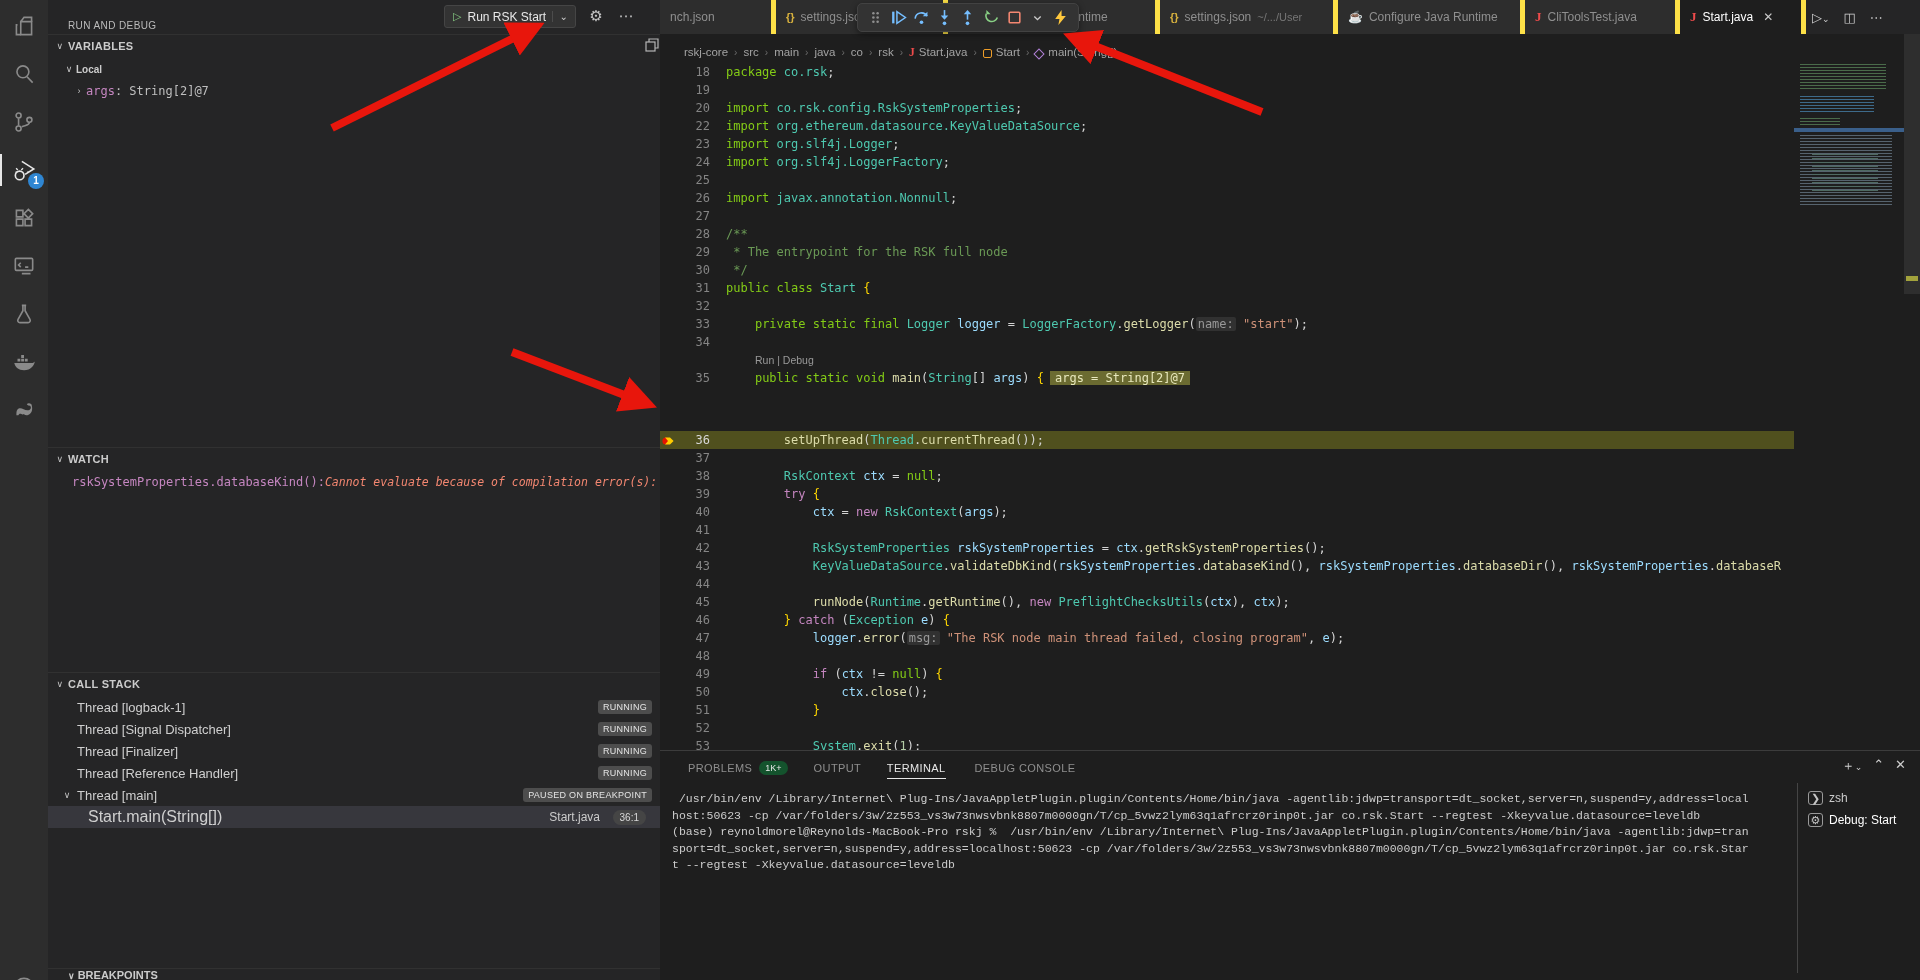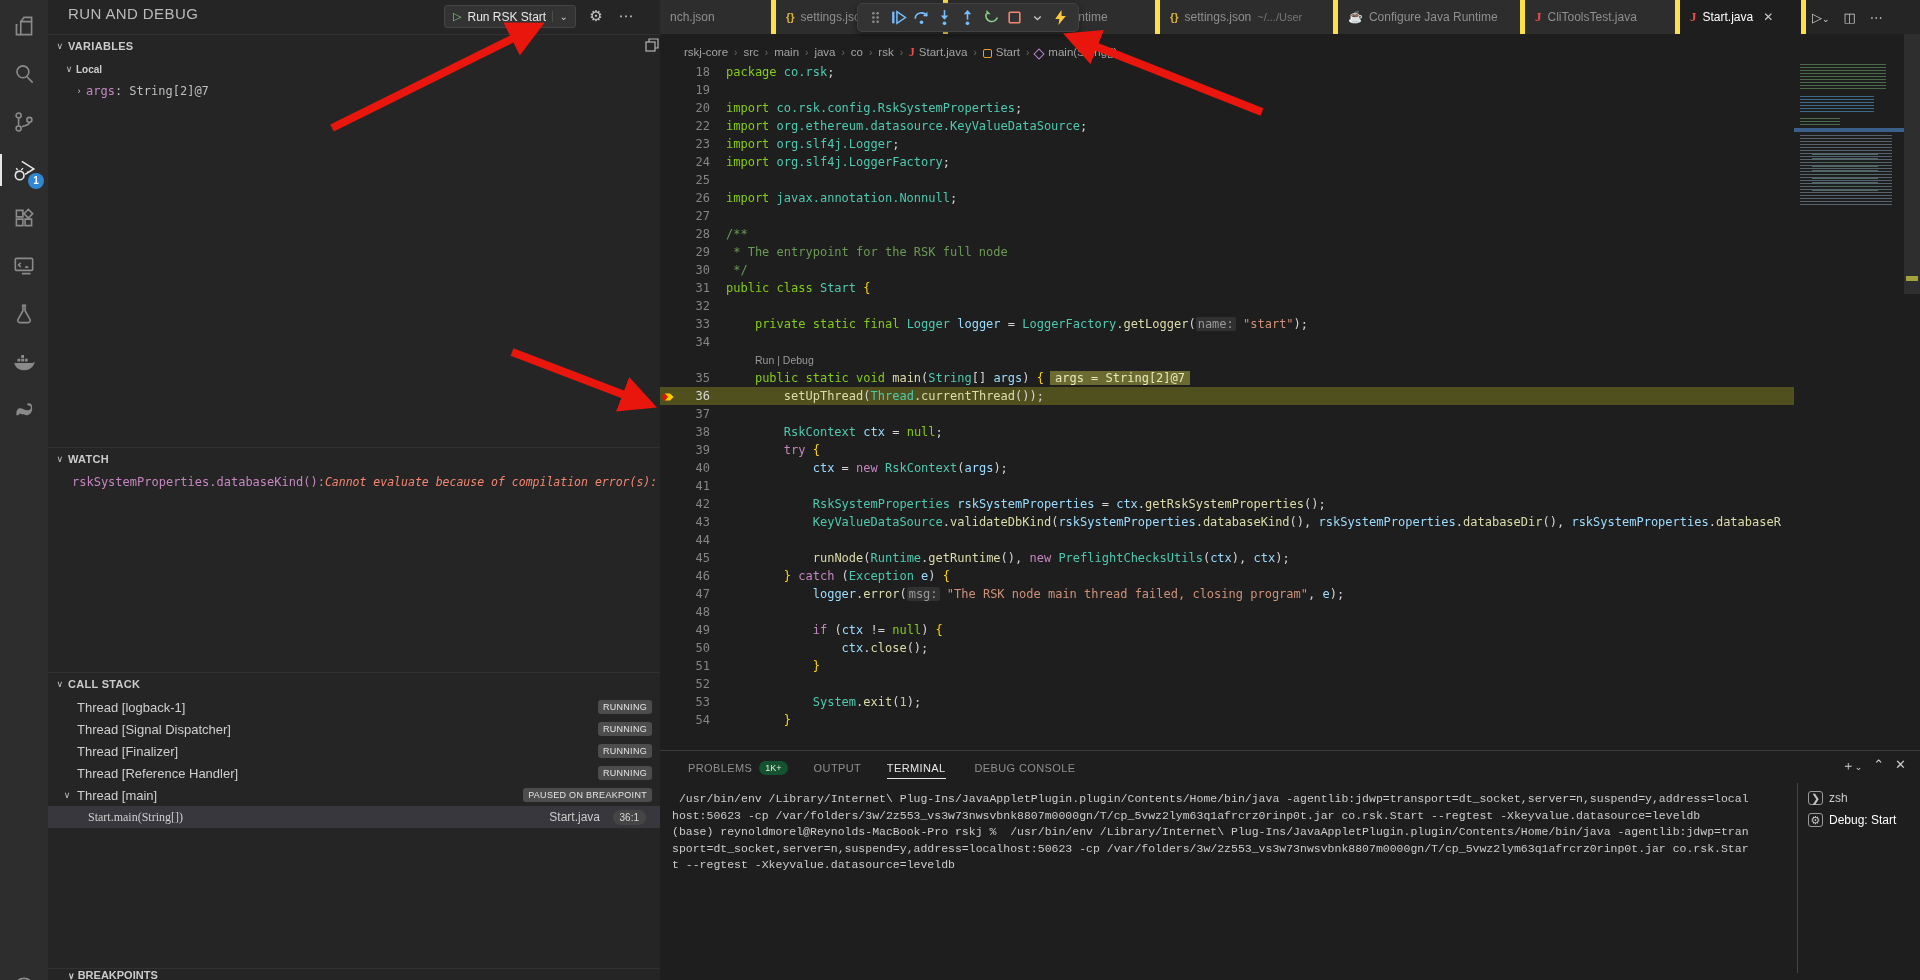--- a/index.html
+++ b/index.html
@@ -13,37 +13,37 @@
   .ab-item { position:absolute; left:0; width:48px; height:48px; display:flex; align-items:center; justify-content:center; }
   .ab-item svg { width:26px; height:26px; stroke:#8a8a8a; fill:none; stroke-width:1.5; }
   .ab-item.active svg { stroke:#e7e7e7; }
   .ab-item.active::before { content:""; position:absolute; left:0; top:8px; bottom:8px; width:2px; background:#e7e7e7; }
   .ab-item .fillicon { fill:#8a8a8a; stroke:none; }
   .ab-badge { position:absolute; right:4px; bottom:5px; width:16px; height:16px; border-radius:50%;
     background:#2f86d2; color:#fff; font-size:10px; line-height:16px; text-align:center; font-weight:bold; }
 
   
   #sidebar { left:48px; top:0; width:612px; height:980px; background:#252526; color:#cccccc; z-index:4; }
-  #sidebar-title { position:absolute; left:20px; top:5px; font-size:15px; letter-spacing:.4px; color:#bbbbbb; }
+  #sidebar-title { position:absolute; left:20px; top:20px; font-size:10px; letter-spacing:.4px; color:#bbbbbb; }
   #run-btn { position:absolute; left:396px; top:5px; width:132px; height:23px; background:#333333;
     border:1px solid #454545; border-radius:3px; display:flex; align-items:center; font-size:12px; color:#e8e8e8; cursor:pointer; }
   #run-btn .play { color:#89d185; font-size:11px; margin:0 6px 0 8px; }
   #run-btn .chev { margin-left:auto; padding:0 7px; border-left:1px solid #4c4c4c; color:#cccccc; font-size:10px; }
   .hdr-icon { position:absolute; top:7px; color:#c5c5c5; font-size:15px; width:20px; text-align:center; }
   .section-h { position:absolute; left:0; width:612px; height:22px; font-size:11px; font-weight:bold; color:#cbcbcb;
     display:flex; align-items:center; border-top:1px solid #313131; letter-spacing:.3px; }
   .section-h .tw { width:16px; text-align:center; margin-left:4px; font-size:9px; color:#c5c5c5; font-weight:normal; }
   .row22 { position:absolute; left:0; width:612px; height:22px; display:flex; align-items:center; font-size:13px; color:#cccccc; }
   .tw2 { width:14px; text-align:center; font-size:9px; color:#c5c5c5; }
   .vname { color:#c586c0; font-family:"DejaVu Sans Mono", monospace; font-size:12px; }
   .vval  { color:#bfbfbf; font-family:"DejaVu Sans Mono", monospace; font-size:12px; }
   .watch-err { color:#f48771; font-style:italic; font-family:"DejaVu Sans Mono", monospace; font-size:11.5px; white-space:nowrap; }
   .cs-row { position:absolute; left:0; width:612px; height:22px; display:flex; align-items:center; font-size:13px; color:#cfcfcf; cursor:pointer; }
   .cs-row .lbl { margin-left:29px; }
-  .cs-row .lbl.ind { margin-left:40px; font-family:Liberation Serif, serif; font-size:12px; }
+  .cs-row .lbl.ind { margin-left:40px; font-family:Liberation Sans, sans-serif; font-size:16px; }
   .cs-row .tw2 { position:absolute; left:12px; }
   .badge { position:absolute; right:8px; background:#4d4d4d; color:#e4e4e4; font-size:9px; padding:2px 5px; border-radius:3px; letter-spacing:.3px; }
   .cs-sel { background:#37373d; }
   .fileref { position:absolute; right:60px; font-size:12px; color:#cccccc; }
   .pospill { position:absolute; right:14px; background:#454545; color:#d8d8d8; font-size:10px; padding:2px 7px; border-radius:9px; }
 
   
   #tabbar { left:660px; top:0; width:1260px; height:34px; background:#252526; z-index:3; }
   .tab { position:absolute; top:0; height:34px; background:#2d2d2d; border-right:5px solid #fde047; display:flex;
     align-items:center; padding:4px 10px; font-size:12px; color:#8f8f8f; cursor:pointer; overflow:hidden; white-space:nowrap; }
@@ -58,21 +58,21 @@
   #breadcrumb { left:660px; top:34px; width:1260px; height:24px; background:#1e1e1e; display:flex; align-items:flex-end;
     font-size:11.5px; color:#a3a3a3; padding-left:24px; z-index:2; }
   .bc-sep { color:#6b6b6b; margin:0 6px; font-size:10px; }
   .bc-jico { color:#ef4b4b; font-weight:bold; font-family:"Liberation Serif", serif; margin-right:4px; }
   .bc-class { display:inline-block; width:9px; height:9px; border:1.5px solid #ee9d28; border-radius:2px; margin-right:4px; }
   .bc-method { display:inline-block; width:8px; height:8px; border:1.5px solid #b180d7; transform:rotate(45deg); margin-right:5px; }
   #splitsq { position:absolute; left:645px; top:38px; z-index:6; }
 
   #code { left:660px; top:58px; width:1134px; height:692px; background:#1e1e1e; overflow:hidden; z-index:1; }
   .crow { position:relative; width:1134px; height:18px; font-family:"DejaVu Sans Mono", monospace; font-size:12px; line-height:18px; white-space:pre; }
-  .crow.cur { background:#50501e; }
+  .crow.cur { background:#50501e;margin-top:44px; }
   .gnum { position:absolute; left:16px; width:34px; text-align:right; color:#858585; }
   .crow.cur .gnum { color:#d7d7d7; }
   .ctext { position:absolute; left:66px; }
   .lens { position:absolute; left:95px; font-family:"Liberation Sans", sans-serif; font-size:10.5px; color:#999999; cursor:pointer; }
   .chip { background:#6b6b31; color:#e8e8bd; margin-left:6px; padding:0 5px; }
   .bpicon { position:absolute; left:2px; top:3px; }
   .tok-kw{color:#84cc16} .tok-ct{color:#c586c0} .tok-ty{color:#4ec9b0} .tok-vr{color:#9cdcfe}
   .tok-fn{color:#dcdcaa} .tok-st{color:#ce9178} .tok-cm{color:#6a9955} .tok-pn{color:#d4d4d4}
   .tok-br{color:#ffd700} .tok-nm{color:#b5cea8}
   .tok-il{background:#313131; color:#999999; border-radius:2px; padding:0 2px;}

